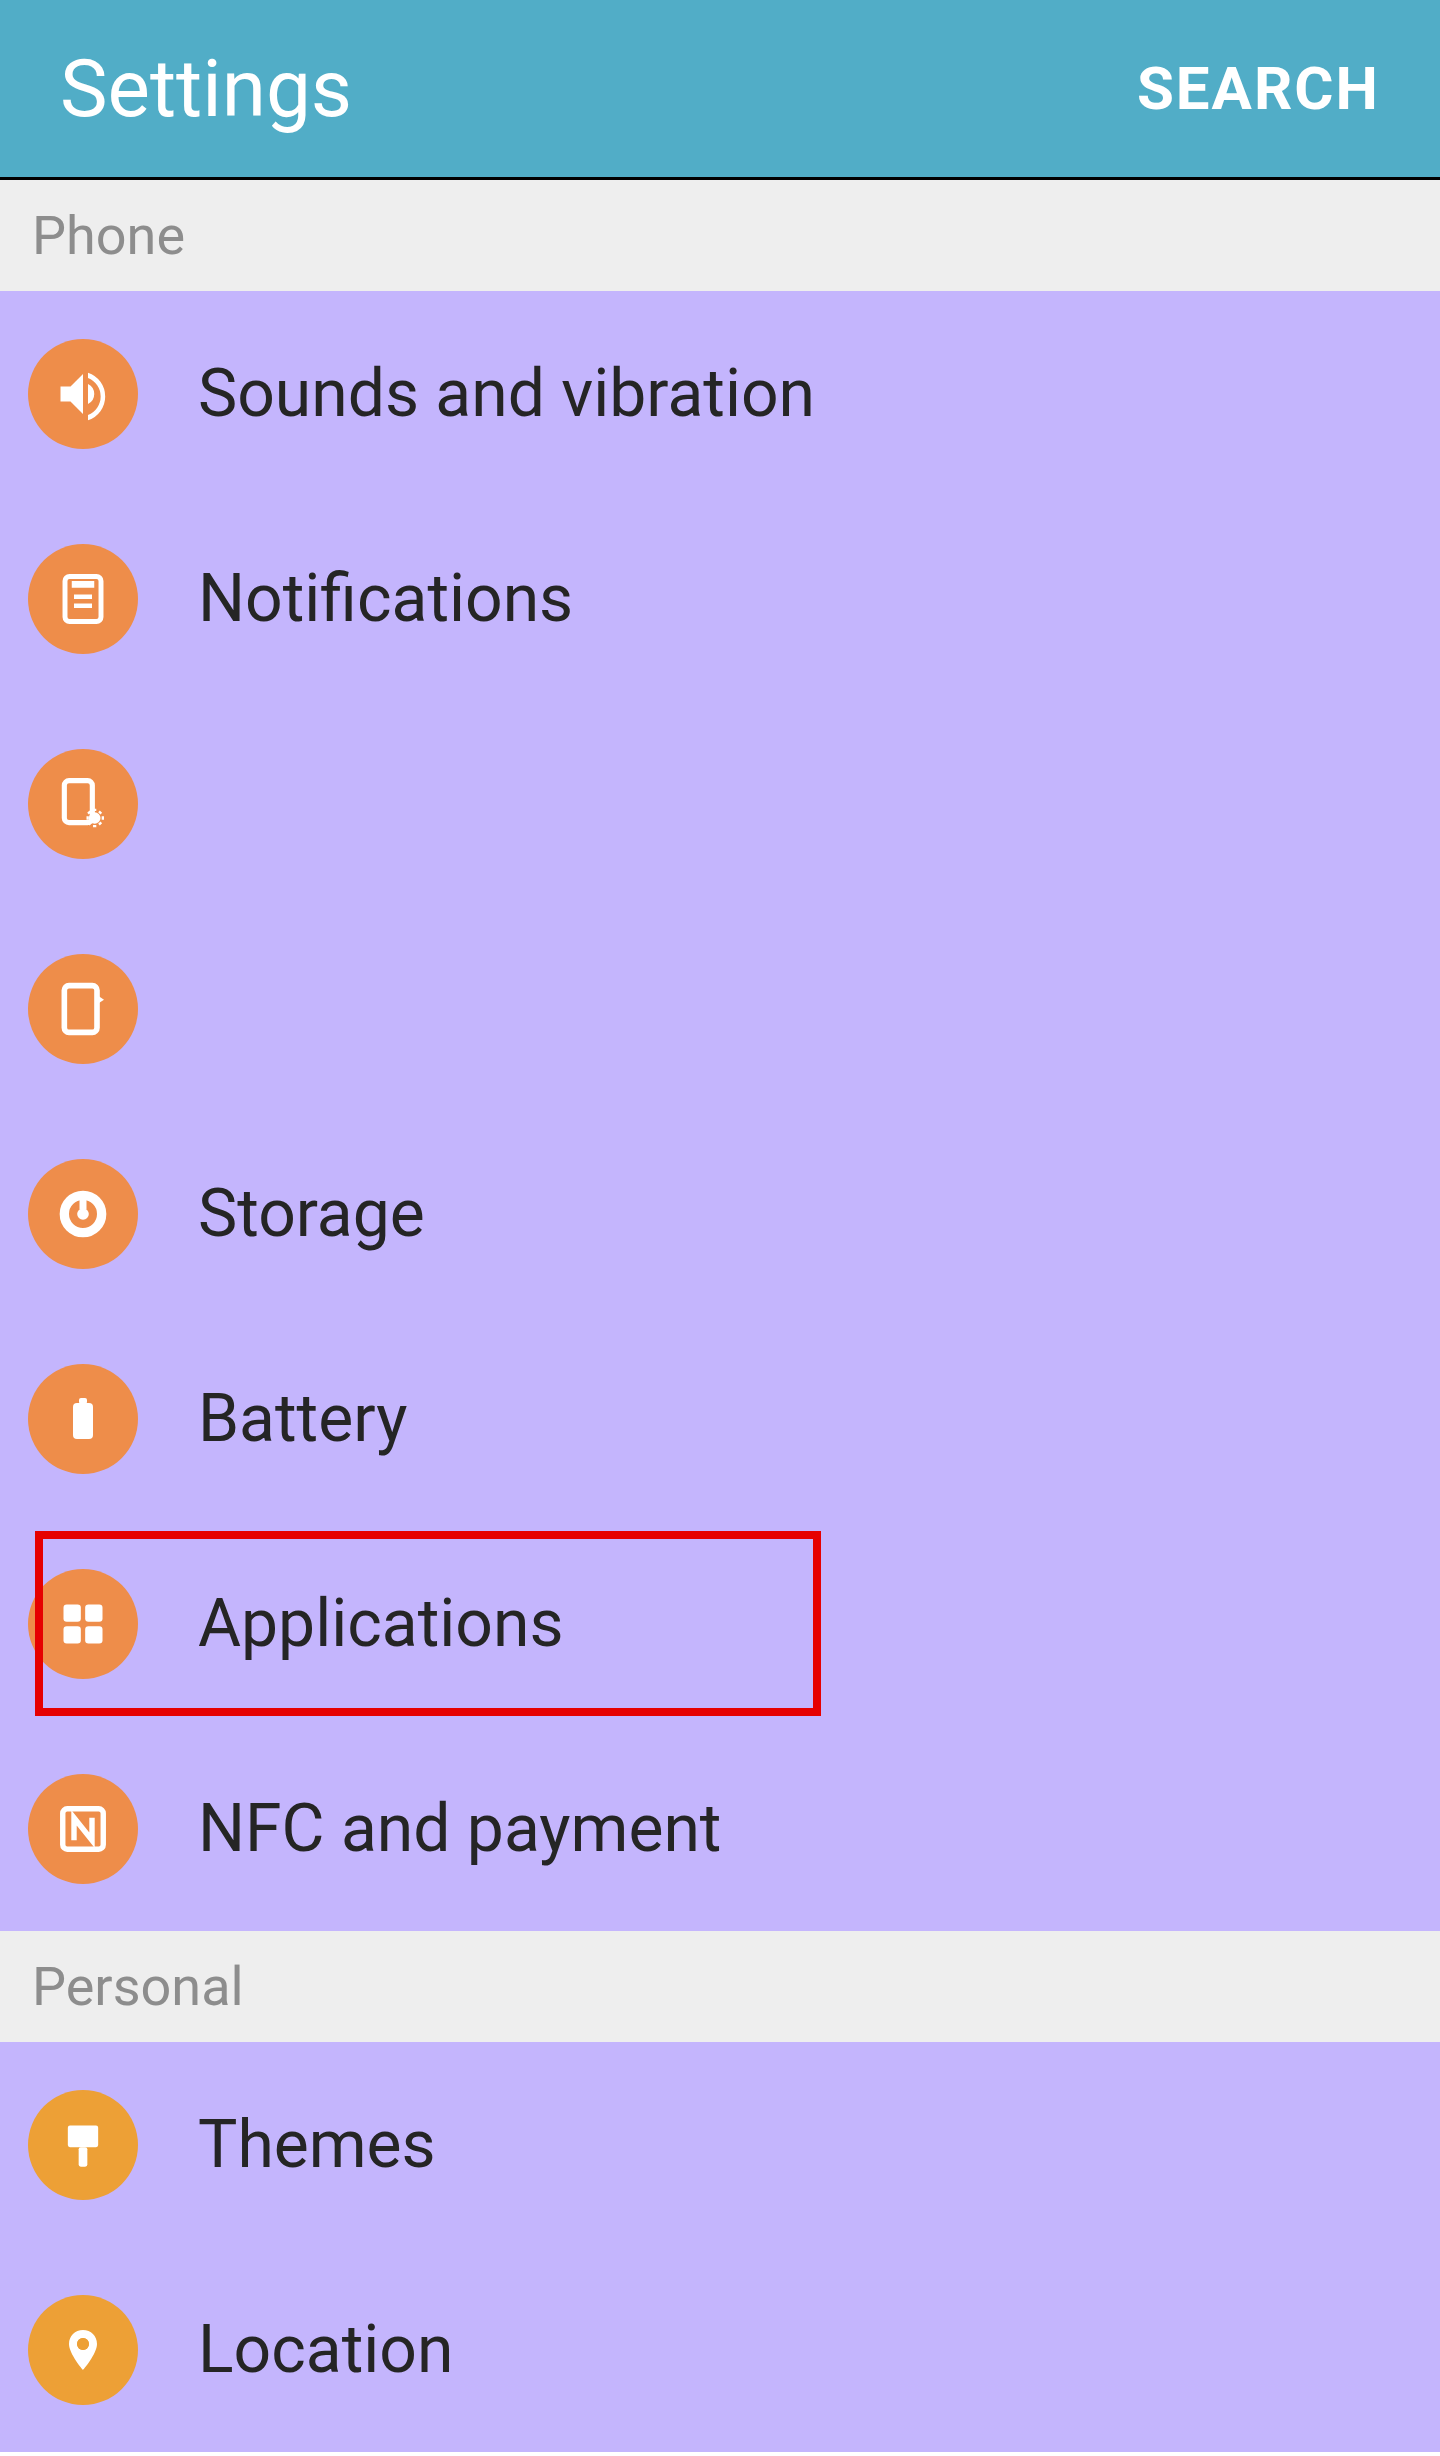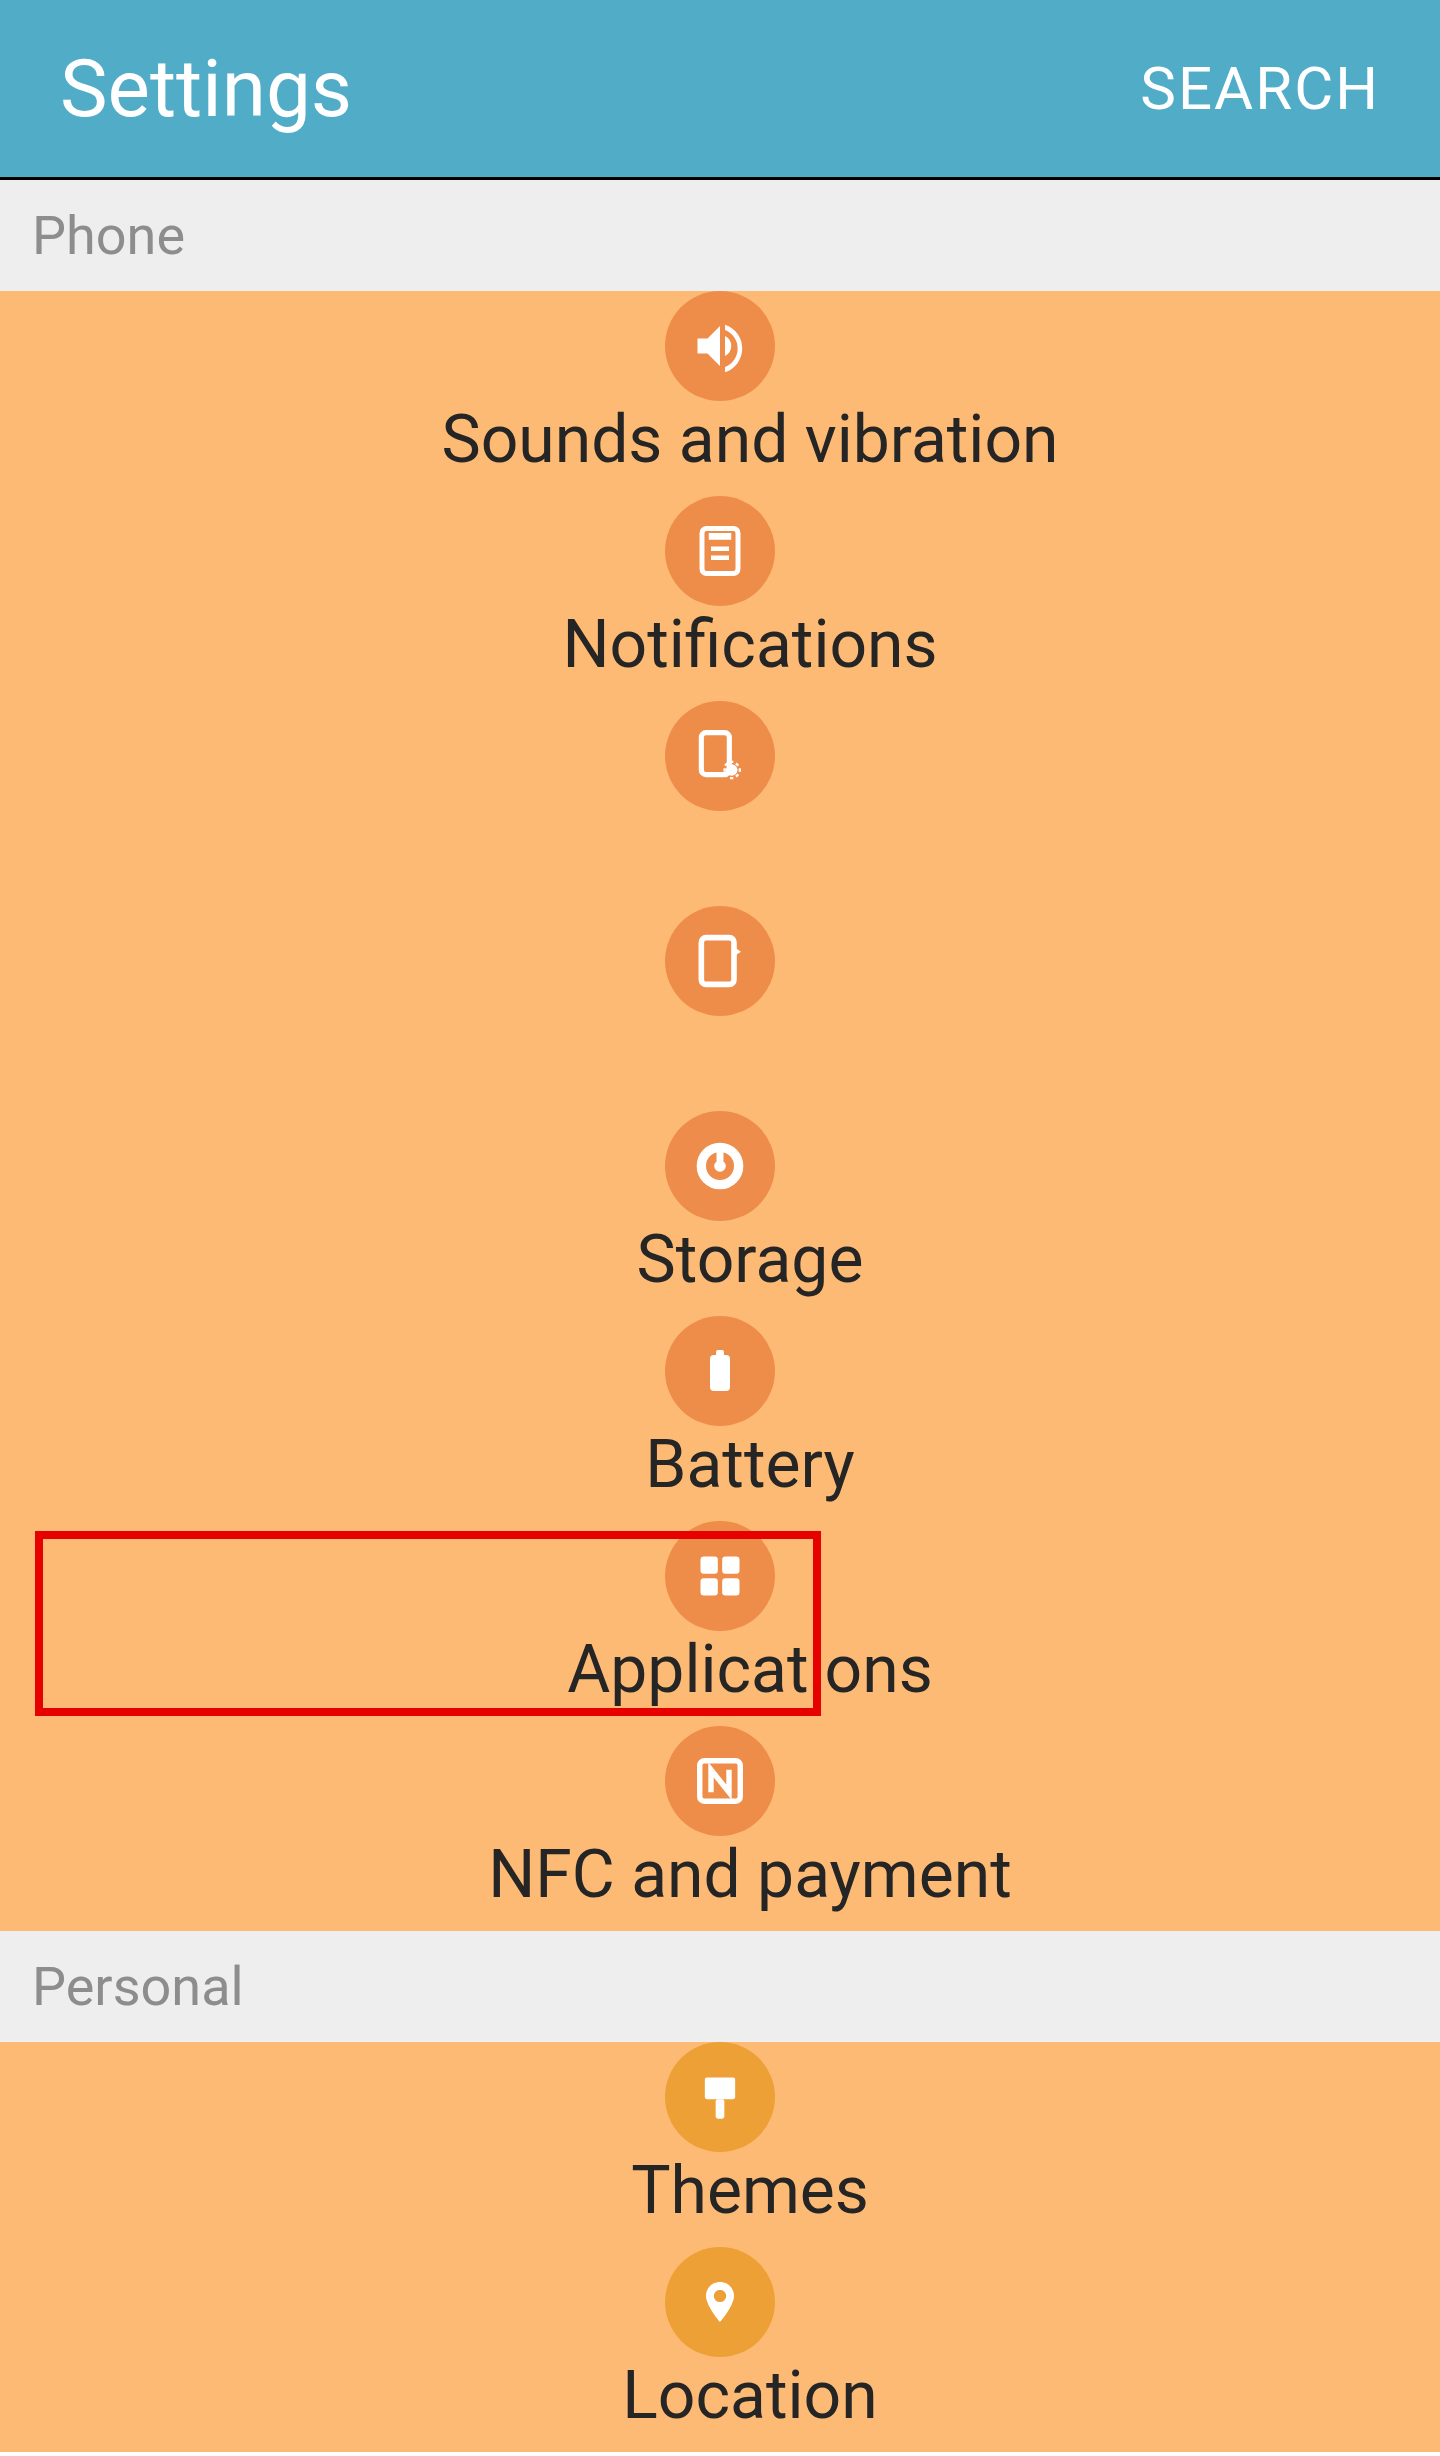--- a/index.html
+++ b/index.html
@@ -20,37 +20,36 @@
   border-bottom: 3px solid #000000;
 }
 .header-title {
   color: #ffffff;
   font-size: 80px;
   font-weight: 400;
 }
 .header-search {
   color: #ffffff;
   font-size: 60px;
-  font-weight: 400;
+  font-weight: 700;
   letter-spacing: 2px;
 }
 .section-header {
   background: #eeeeee;
   padding: 24px 32px;
   color: #8d8d8d;
   font-size: 54px;
   font-weight: 400;
 }
 .item {
   display: flex;
   align-items: center;
   height: 205px;
   padding: 0 28px;
-  background: #fdba74;
-  flex-direction: column;
+  background: #c4b5fd;
 }
 .icon-wrap {
   width: 110px;
   height: 110px;
   border-radius: 50%;
   display: flex;
   align-items: center;
   justify-content: center;
   flex-shrink: 0;
 }

